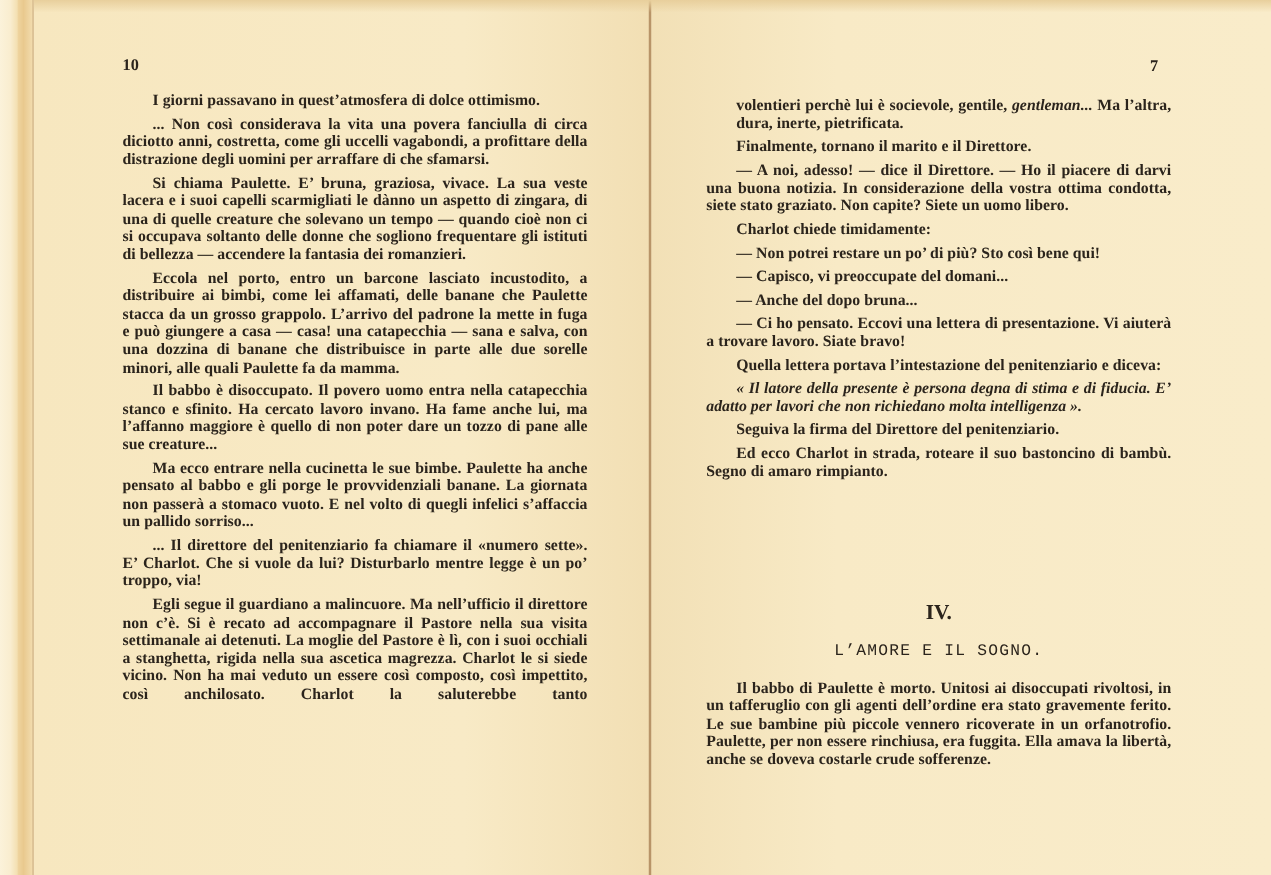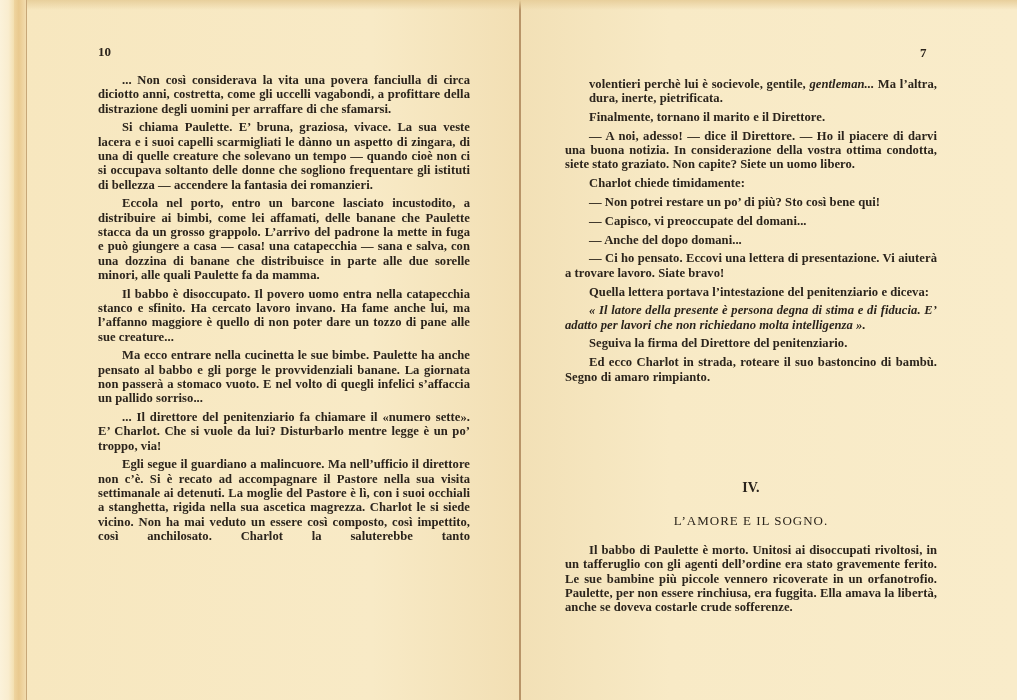--- a/index.html
+++ b/index.html
@@ -51,42 +51,43 @@
       letter-spacing: 0.05px;
       text-align: justify;
     }
     .text-left { left: 98px; top: 73px; width: 372px; }
     .text-right { left: 565px; top: 77px; width: 372px; }
     .text p { margin: 0 0 4.5px 0; text-indent: 24px; }
     .text p.noindent { text-indent: 0; margin-left: 24px; }
     .text .it { font-style: italic; }
     .chapter-num {
       position: absolute; left: 565px; width: 372px; top: 480px;
-      text-align: center; font-weight: bold; font-size: 14px;
+      text-align: center; font-weight: bold; font-size: 17px;
     }
     .chapter-title {
       position: absolute; left: 565px; width: 372px; top: 513px;
-      text-align: center; font-weight: normal; font-size: 13px; letter-spacing: 1px;
+      text-align: center; font-weight: normal; font-size: 13px; letter-spacing: 1px; font-family: Liberation Mono, monospace;
     }
     .text-right2 { left: 565px; top: 543px; width: 372px; }
   </style>
 </head>
 <body>
 
 <div class="spread">
   <div class="edge-left"></div>
   <div class="edge-left2"></div>
 
   <div class="page page-left"></div>
   <div class="page page-right"></div>
   <div class="spine"></div>
   <div class="top-shade"></div>
 
   <div class="pagenum pn-left">10</div>
   <div class="text text-left">
+    <p>I giorni passavano in quest’atmosfera di dolce ottimismo.</p>
     <p>... Non così considerava la vita una povera fanciulla di circa diciotto anni, costretta, come gli uccelli vagabondi, a profittare della distrazione degli uomini per arraffare di che sfamarsi.</p>
     <p>Si chiama Paulette. E’ bruna, graziosa, vivace. La sua veste lacera e i suoi capelli scarmigliati le dànno un aspetto di zingara, di una di quelle creature che solevano un tempo — quando cioè non ci si occupava soltanto delle donne che sogliono frequentare gli istituti di bellezza — accendere la fantasia dei romanzieri.</p>
     <p>Eccola nel porto, entro un barcone lasciato incustodito, a distribuire ai bimbi, come lei affamati, delle banane che Paulette stacca da un grosso grappolo. L’arrivo del padrone la mette in fuga e può giungere a casa — casa! una catapecchia — sana e salva, con una dozzina di banane che distribuisce in parte alle due sorelle minori, alle quali Paulette fa da mamma.</p>
     <p>Il babbo è disoccupato. Il povero uomo entra nella catapecchia stanco e sfinito. Ha cercato lavoro invano. Ha fame anche lui, ma l’affanno maggiore è quello di non poter dare un tozzo di pane alle sue creature...</p>
     <p>Ma ecco entrare nella cucinetta le sue bimbe. Paulette ha anche pensato al babbo e gli porge le provvidenziali banane. La giornata non passerà a stomaco vuoto. E nel volto di quegli infelici s’affaccia un pallido sorriso...</p>
     <p>... Il direttore del penitenziario fa chiamare il «numero sette». E’ Charlot. Che si vuole da lui? Disturbarlo mentre legge è un po’ troppo, via!</p>
     <p style="text-align-last: justify;">Egli segue il guardiano a malincuore. Ma nell’ufficio il direttore non c’è. Si è recato ad accompagnare il Pastore nella sua visita settimanale ai detenuti. La moglie del Pastore è lì, con i suoi occhiali a stanghetta, rigida nella sua ascetica magrezza. Charlot le si siede vicino. Non ha mai veduto un essere così composto, così impettito, così anchilosato. Charlot la saluterebbe tanto</p>
   </div>
 
   <div class="pagenum pn-right">7</div>
@@ -94,21 +95,21 @@
     <p class="noindent">
       <span>volentieri perchè lui è socievole, gentile,</span>
       <span class="it">gentleman...</span>
       <span>Ma l’altra, dura, inerte, pietrificata.</span>
     </p>
     <p>Finalmente, tornano il marito e il Direttore.</p>
     <p>— A noi, adesso! — dice il Direttore. — Ho il piacere di darvi una buona notizia. In considerazione della vostra ottima condotta, siete stato graziato. Non capite? Siete un uomo libero.</p>
     <p>Charlot chiede timidamente:</p>
     <p>— Non potrei restare un po’ di più? Sto così bene qui!</p>
     <p>— Capisco, vi preoccupate del domani...</p>
-    <p>— Anche del dopo domani...</p>
+    <p>— Anche del dopo bruna...</p>
     <p>— Ci ho pensato. Eccovi una lettera di presentazione. Vi aiuterà a trovare lavoro. Siate bravo!</p>
     <p>Quella lettera portava l’intestazione del penitenziario e diceva:</p>
     <p class="it">« Il latore della presente è persona degna di stima e di fiducia. E’ adatto per lavori che non richiedano molta intelligenza ».</p>
     <p>Seguiva la firma del Direttore del penitenziario.</p>
     <p>Ed ecco Charlot in strada, roteare il suo bastoncino di bambù. Segno di amaro rimpianto.</p>
   </div>
 
   <div class="chapter-num">IV.</div>
   <div class="chapter-title">L’AMORE E IL SOGNO.</div>
 

